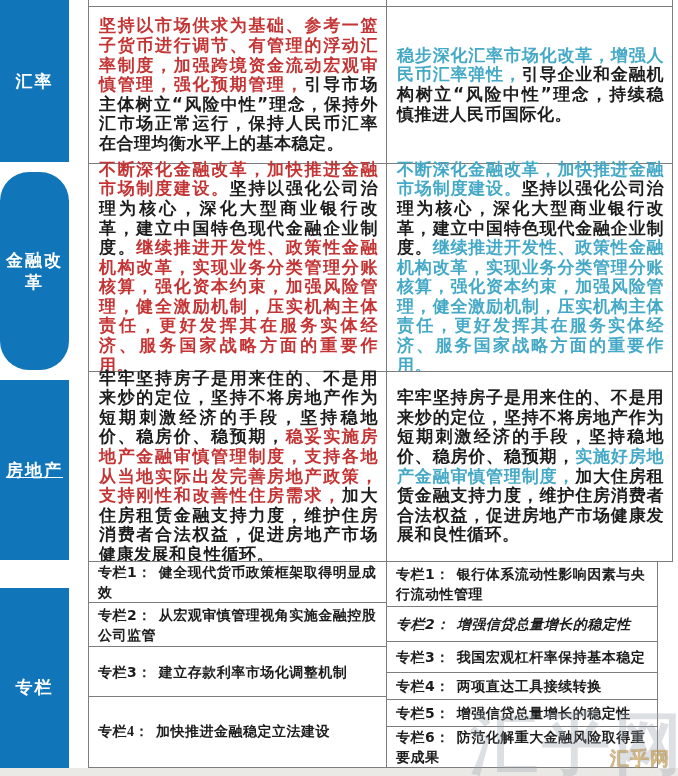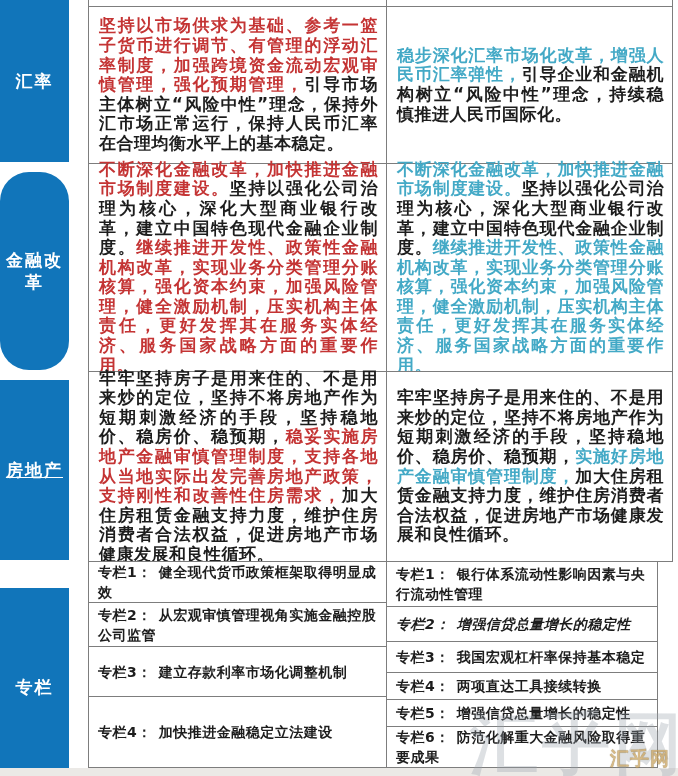--- a/index.html
+++ b/index.html
@@ -109,21 +109,21 @@
   <div class="zl-col" style="left:88px;top:561px;width:299px;height:207px;">
       <div class="zl-cell" style="height: 41px;">
         <div><span class="zl-label">专栏1：</span><span>健全现代货币政策框架取得明显成效</span></div>
       </div>
       <div class="zl-cell" style="height: 44px;">
         <div><span class="zl-label">专栏2：</span><span>从宏观审慎管理视角实施金融控股公司监管</span></div>
       </div>
       <div class="zl-cell" style="height: 50px;">
         <div><span class="zl-label">专栏3：</span><span>建立存款利率市场化调整机制</span></div>
       </div>
-      <div class="zl-cell" style="height: 69px;">
+      <div class="zl-cell" style="height: 69px; font-family: Liberation Serif, serif;">
         <div><span class="zl-label">专栏4：</span><span>加快推进金融稳定立法建设</span></div>
       </div>
     </div>
   <div class="zl-col" style="left:386px;top:561px;width:272px;height:207px;">
       <div class="zl-cell" style="height: 45px;">
         <div><span class="zl-label">专栏1：</span><span>银行体系流动性影响因素与央行流动性管理</span></div>
       </div>
       <div class="zl-cell" style="height: 35px; font-style: italic;">
         <div><span class="zl-label">专栏2：</span><span>增强信贷总量增长的稳定性</span></div>
       </div>

